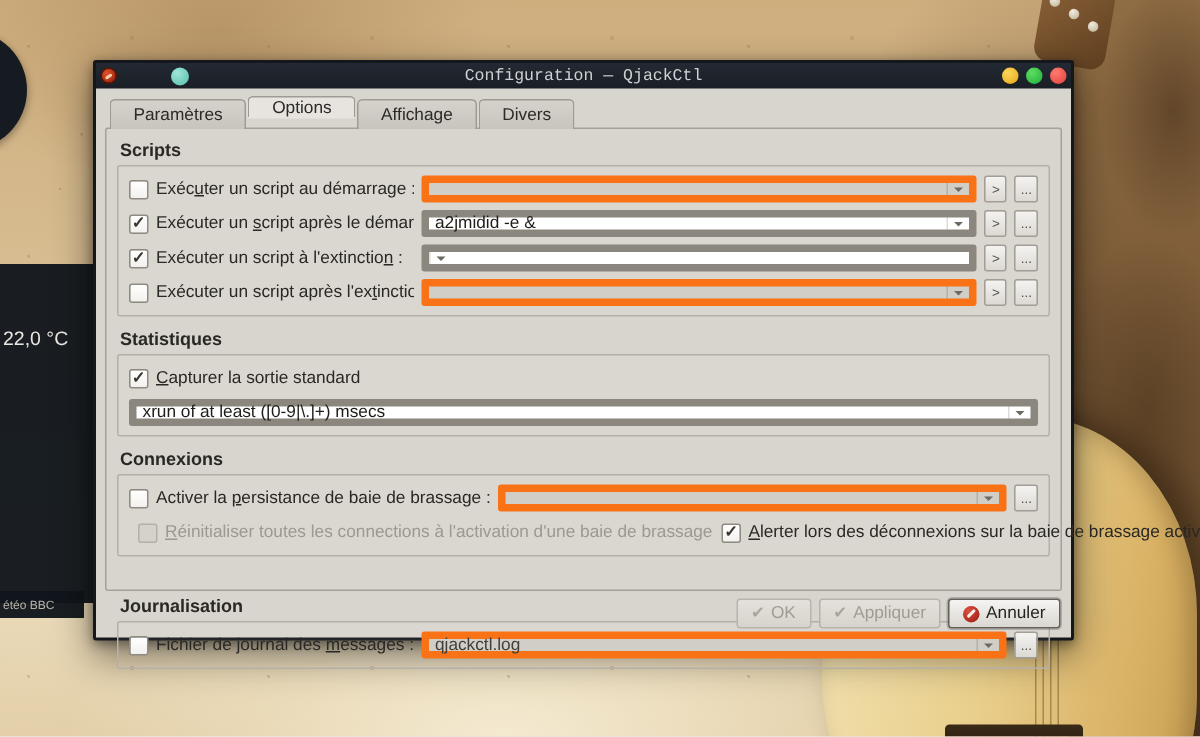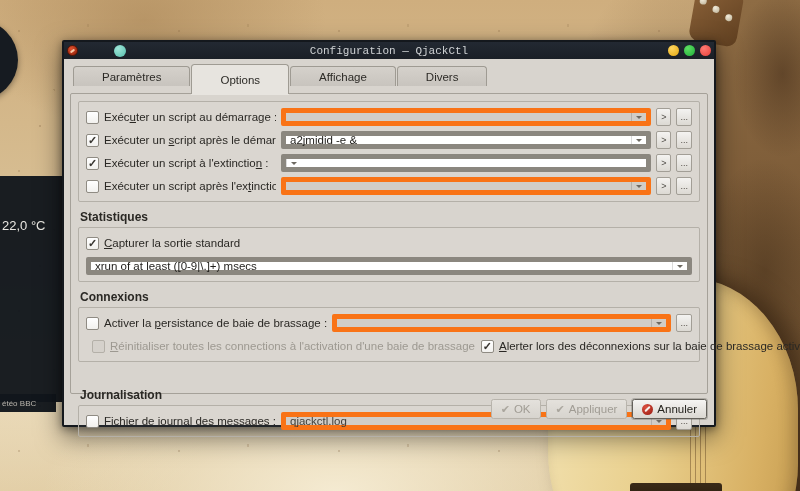--- a/index.html
+++ b/index.html
@@ -100,28 +100,28 @@
   .wbtn { width:11px; height:11px; border-radius:50%; }
   .wbtn.min { background:radial-gradient(circle at 35% 30%, #ffd65e, #e3a712); }
   .wbtn.max { background:radial-gradient(circle at 35% 30%, #5ede62, #1fae3a); }
   .wbtn.close { background:radial-gradient(circle at 35% 30%, #ff7a72, #e4403a); }
 
   .dialog-body { flex:1; display:flex; flex-direction:column; padding:5px 6px 5px; min-height:0; }
 
   
   .tabbar { display:flex; margin-left:3px; position:relative; z-index:2; flex:0 0 auto; }
   .tab {
-    height:20px; padding:0 28px; display:flex; align-items:center;
+    height:20px; padding:0 15px; display:flex; align-items:center;
     font-size:11.5px; color:#2c2a26;
     background:linear-gradient(#d5d1cb,#c8c4be);
     border:1px solid #9f9b93; border-bottom:none;
     border-radius:3.5px 3.5px 0 0; margin-right:1px; margin-top:2px;
   }
   .tab.active {
-    background:#e7e4df; margin-top:0; height:30px; position:relative;
+    background:#e7e4df; margin-top:0; height:14px; position:relative;
     box-shadow:0 1px 0 #e7e4df;
   }
 
   
   .pane {
     flex:1; border:1px solid #a5a199; border-radius:2px; margin-top:-1px;
     padding:7px 7px 6px; display:flex; flex-direction:column; min-height:0;
   }
   .group { margin-bottom:8px; }
   .group-title { font-size:12px; font-weight:bold; color:#2a2824; margin:0 0 3px 2px; }
@@ -230,20 +230,21 @@
       <div class="tabbar">
         <div class="tab">Paramètres</div>
         <div class="tab active">Options</div>
         <div class="tab">Affichage</div>
         <div class="tab">Divers</div>
       </div>
 
       <div class="pane">
 
         <div class="group">
+          <div class="group-title">Scripts</div>
           <div class="group-frame">
 
             <div class="row">
               <span class="cb"></span>
               <span class="lbl lbl-fixed">Exéc<u>u</u>ter un script au démarrage :</span>
               <span class="combo">
                 <span class="combo-text"></span>
                 <span class="combo-arrow"></span>
               </span>
               <button class="sbtn">&gt;</button>

